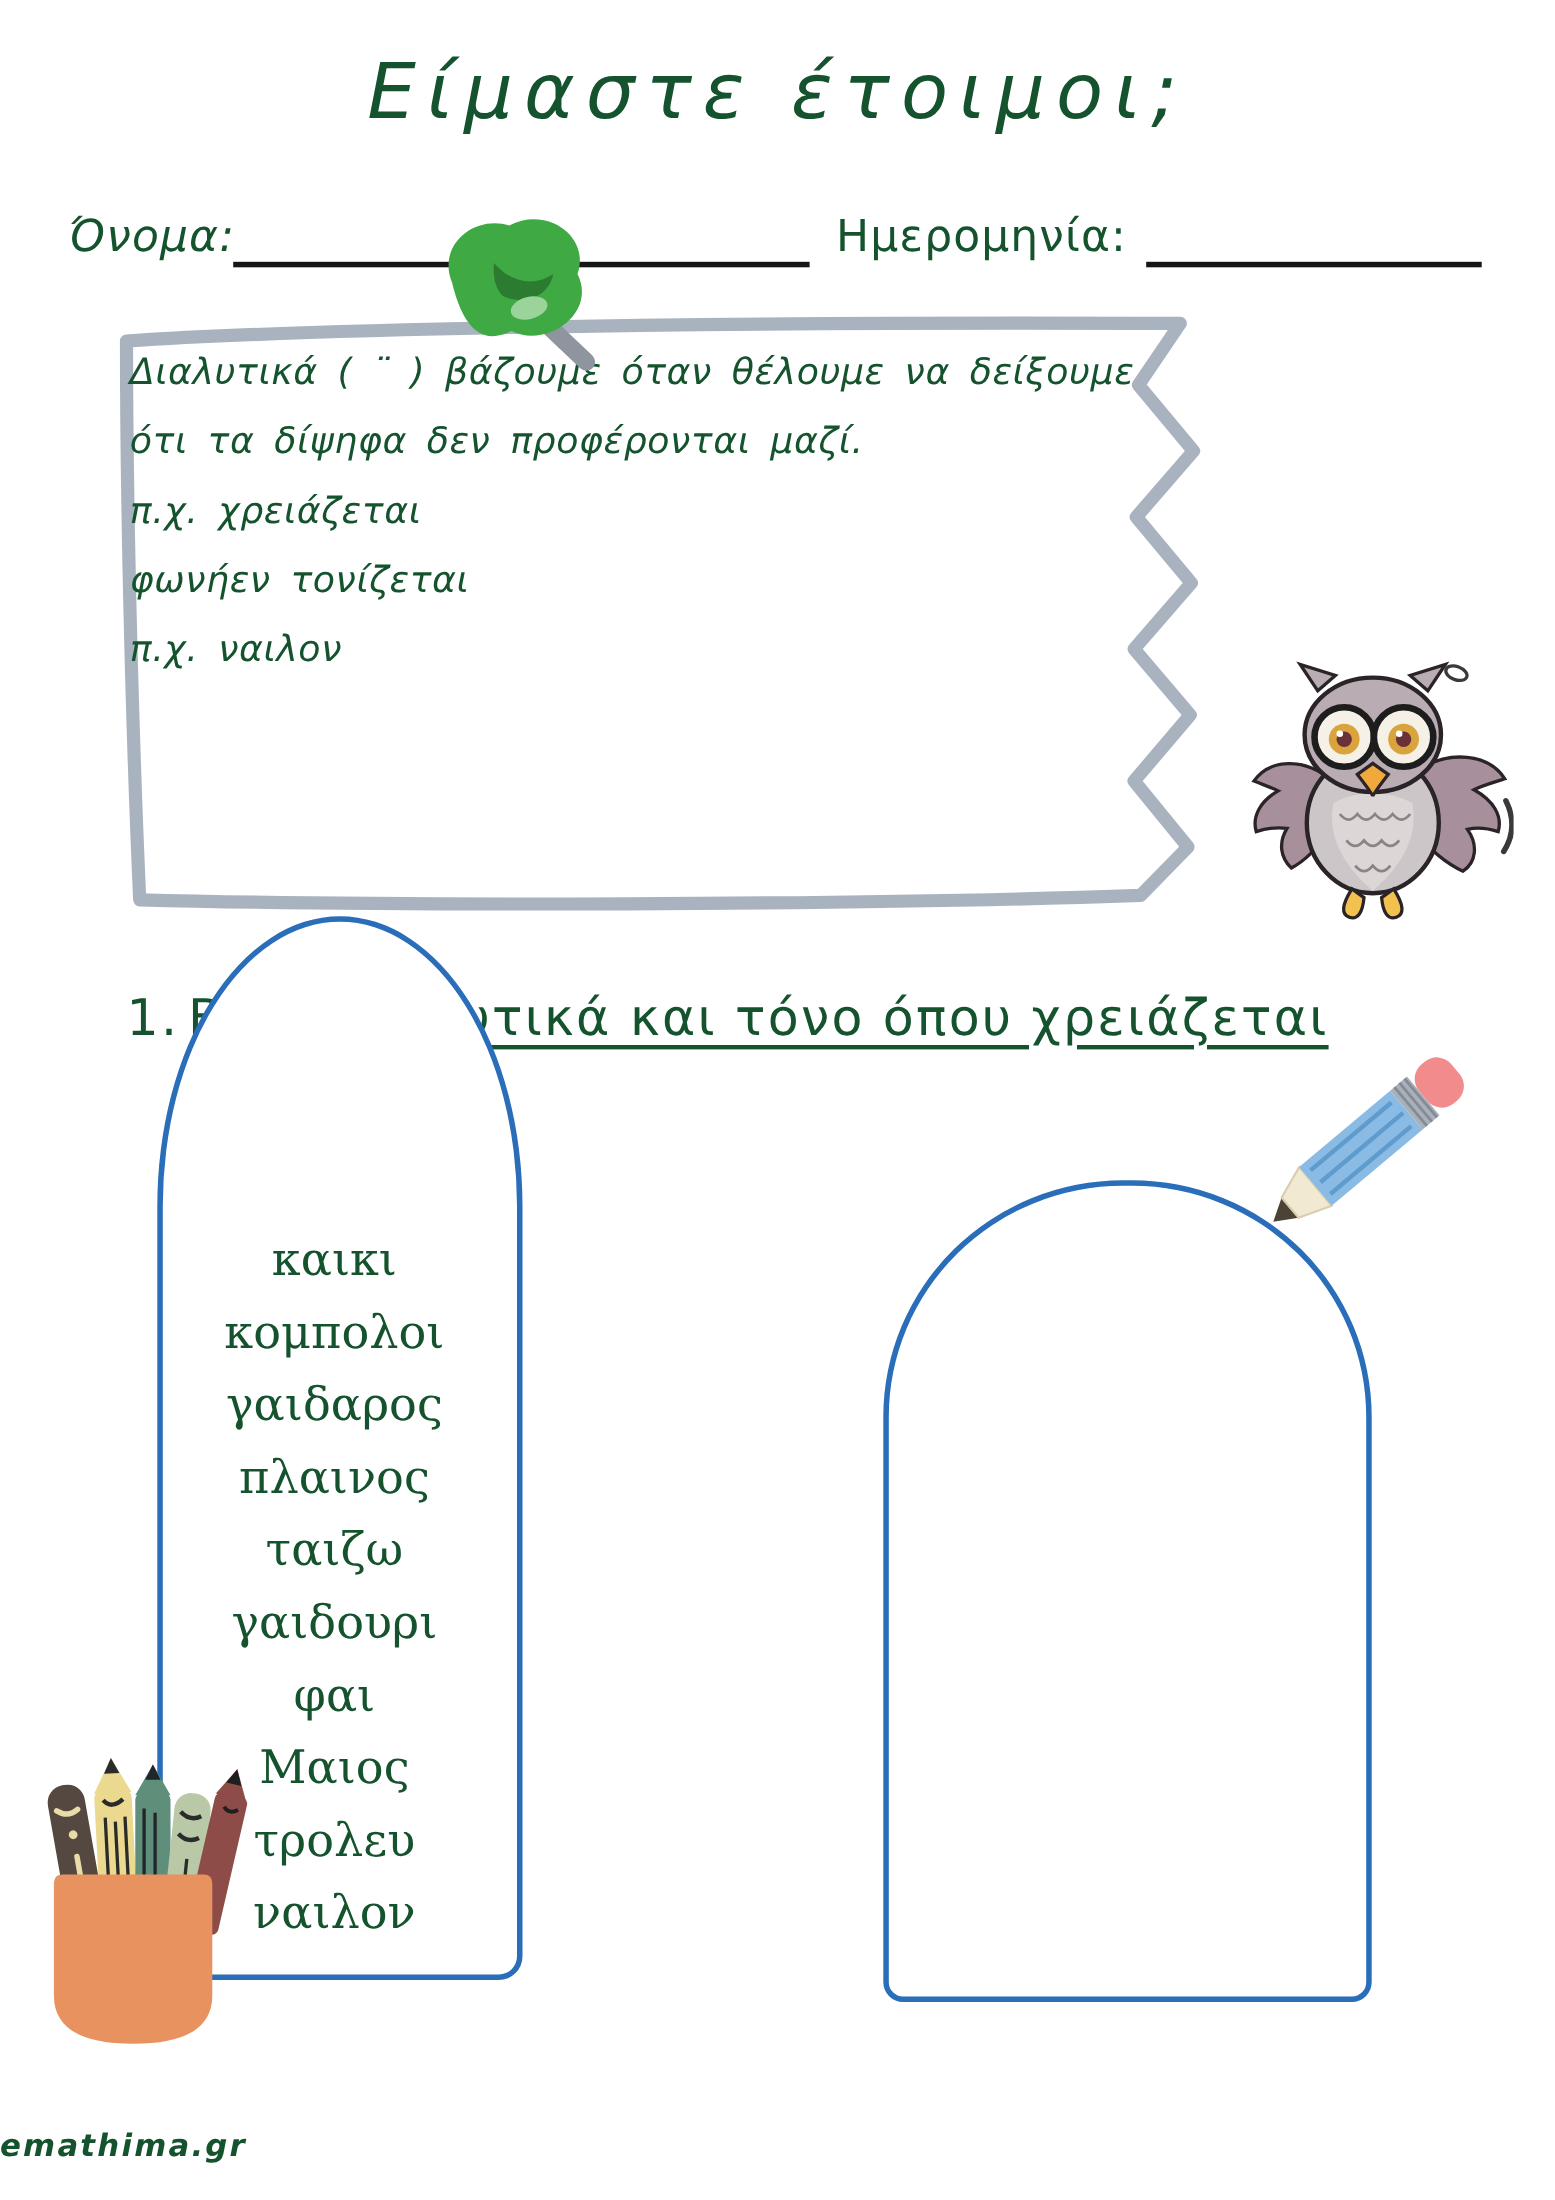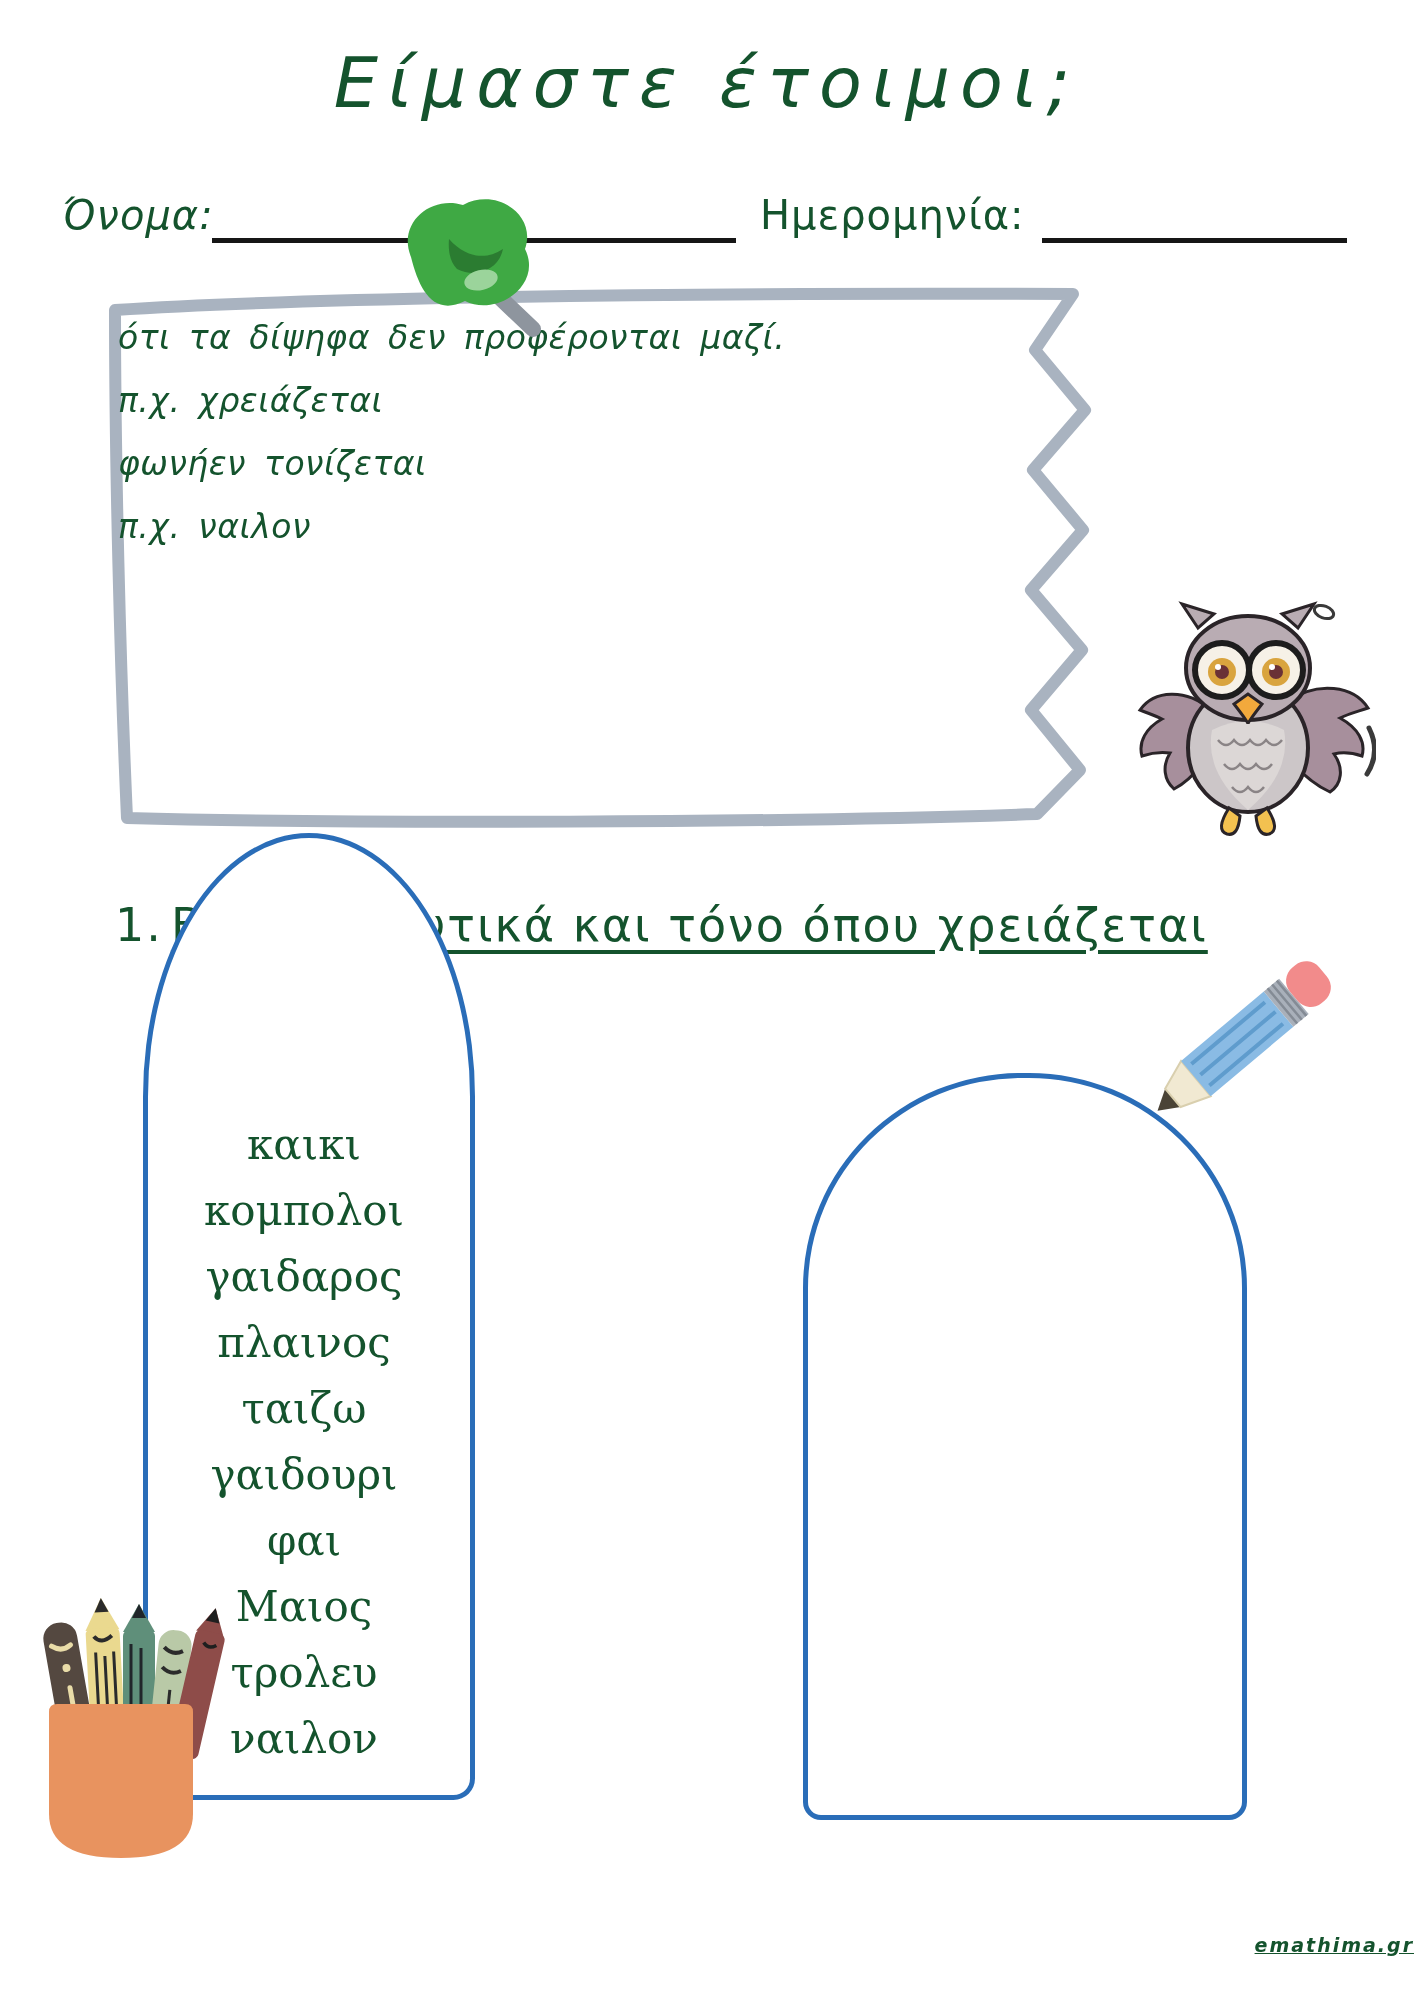--- a/index.html
+++ b/index.html
@@ -47,22 +47,22 @@
   }
   .words{
     position:absolute;text-align:center;
     font-family:"DejaVu Serif",serif;font-size:42px;
   }
   .words > div{height:66px;line-height:66px;}
   .left-words{left:143px;top:1112px;width:322px;}
   .right-words{left:803px;top:1132px;width:434px;}
 
   .footer{
-    top:1934px;left:0;width:100%;text-align:right;
-    font-size:19px;font-weight:bold;font-style:italic;letter-spacing:2px;text-decoration:underline;
+    top:1934px;left:0;width:100%;text-align:left;
+    font-size:28px;font-weight:bold;font-style:italic;letter-spacing:2px;
   }
   svg{display:block;}
 </style>
 </head>
 <body>
 
 <div id="canvas">
 
   <div class="abs page-title">Είμαστε έτοιμοι;</div>
 
@@ -72,20 +72,21 @@
   <div class="abs blank date-blank"></div>
 
   <svg class="abs" style="left:85px;top:262px;" width="1020" height="575" viewBox="0 0 1020 575" aria-hidden="true">
     <path d="M30,48 C180,38 520,30 988,32
              L950,88 L1000,148 L948,208 L998,268 L946,328 L997,388 L946,448 L995,508 L952,552
              C700,561 260,562 42,556
              C35,400 30,200 30,48 Z" fill="none" stroke="#a9b3c0" stroke-width="12" stroke-linejoin="round" stroke-linecap="round"></path>
   </svg>
 
   <div class="abs note-lines">
+    <div class="note-line">Διαλυτικά ( ¨ ) βάζουμε όταν θέλουμε να δείξουμε</div>
     <div class="note-line">ότι τα δίψηφα δεν προφέρονται μαζί.</div>
     <div class="note-line">π.χ. χρειάζεται</div>
     <div class="note-line">φωνήεν τονίζεται</div>
     <div class="note-line">π.χ. ναιλον</div>
   </div>
 
   <svg class="abs" style="left:393px;top:185px;" width="165" height="160" viewBox="0 0 165 160" aria-hidden="true">
     <path d="M100,106 L140,144" stroke="#8e959e" stroke-width="16" stroke-linecap="round"></path>
     <path d="M18,72 C4,38 38,10 70,20 C104,2 144,30 132,64 C150,100 104,132 72,116 C40,132 26,104 18,72 Z" fill="#3fa944"></path>
     <path d="M56,54 C72,72 92,76 110,64 C106,84 84,94 64,84 C57,77 55,66 56,54 Z" fill="#2b7c31"></path>

